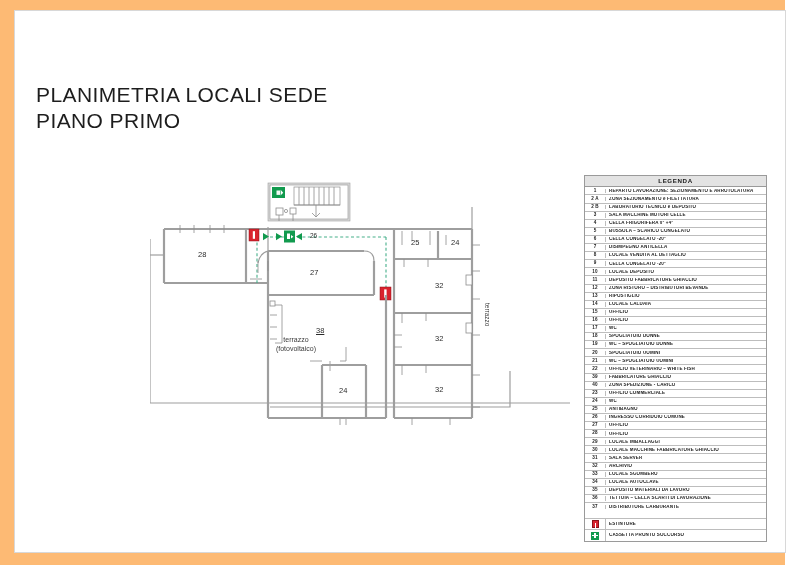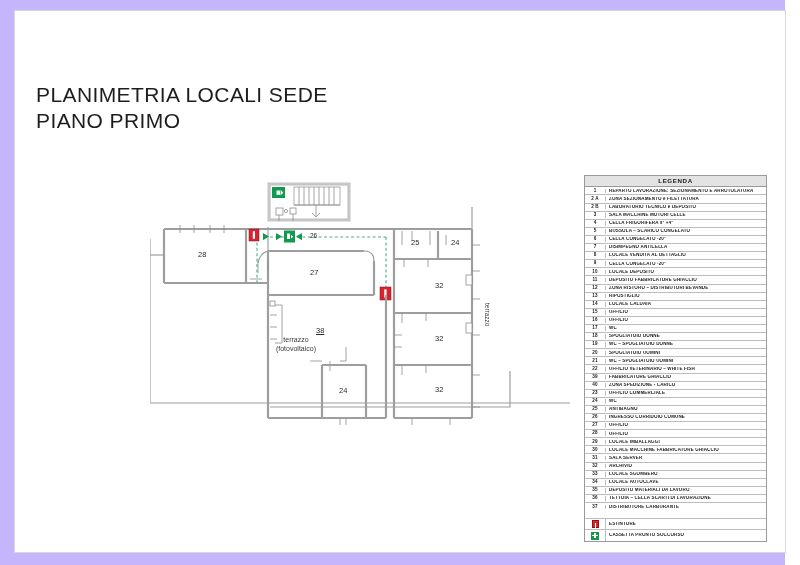--- a/index.html
+++ b/index.html
@@ -11,21 +11,21 @@
     width: 800px;
     height: 565px;
     font-family: "Liberation Sans", sans-serif;
     overflow: hidden;
     position: relative;
   }
   #page {
     position: absolute;
     left: 0; top: 0;
     width: 785px; height: 565px;
-    background: #c4b5fd;
+    background: #fdba74;
   }
   
   .page-frame {
     position: absolute;
     left: 14px; top: 10px;
     width: 772px; height: 543px;
     border: 1px solid #d8d8d8;
     box-sizing: border-box;
     background: #fff;
   }

